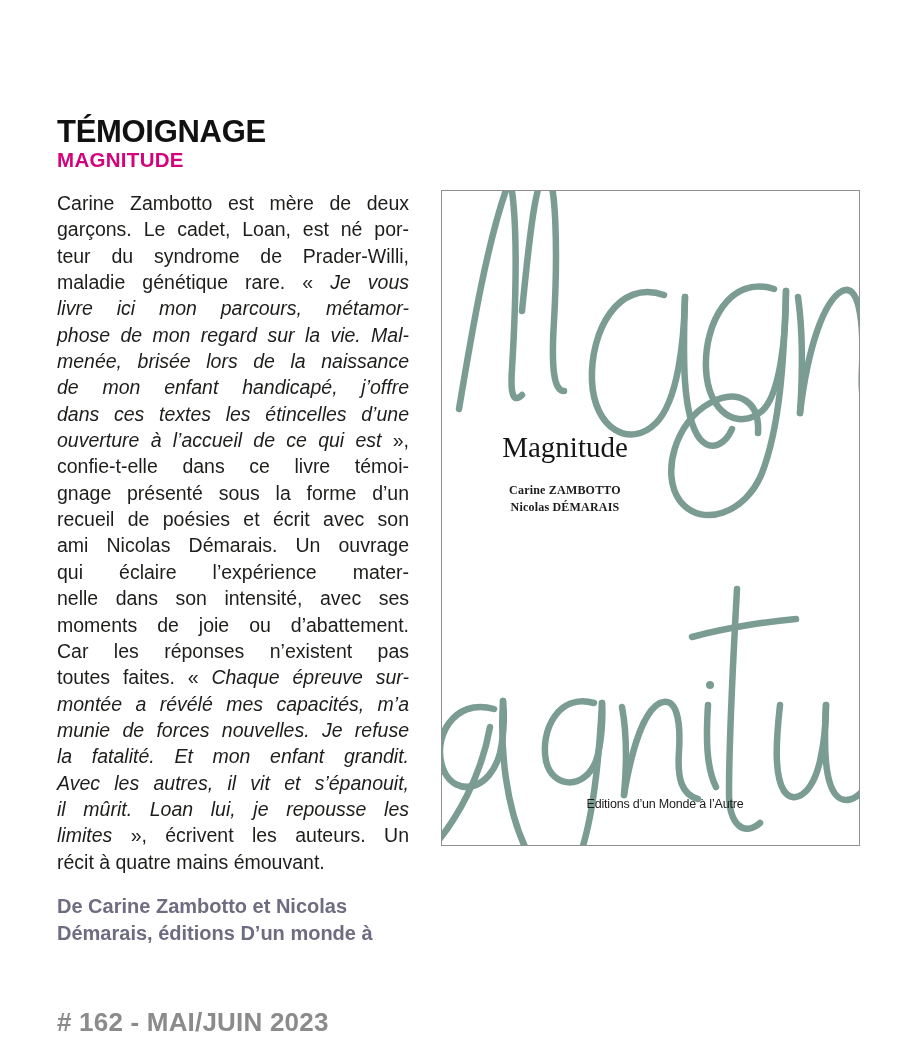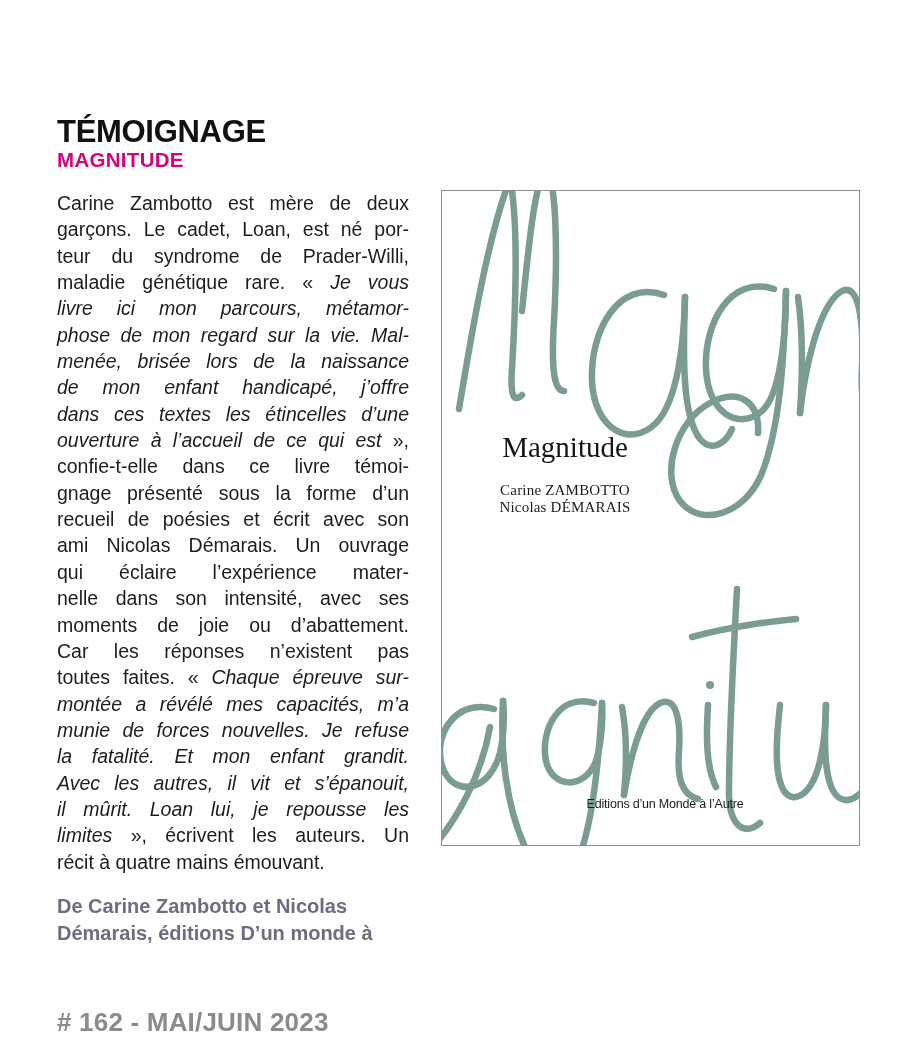--- a/index.html
+++ b/index.html
@@ -25,21 +25,21 @@
           line-height:27px;color:#6e6c80;}
   
   .footer{position:absolute;left:57px;top:1007px;font-size:26px;font-weight:bold;color:#8b8b8b;letter-spacing:0.2px;}
   
   .cover{position:absolute;left:441px;top:190px;width:417px;height:654px;background:#ffffff;
          border:1px solid #8f8f8f;overflow:hidden;}
   .cover svg{position:absolute;left:0;top:0;width:417px;height:654px;}
   .cover-title{position:absolute;left:28px;top:240px;width:190px;text-align:center;
                font-family:"Liberation Serif",serif;font-size:29px;color:#151515;}
   .cover-authors{position:absolute;left:28px;top:291px;width:190px;text-align:center;
-                 font-family:"Liberation Serif",serif;font-size:15px;font-weight:normal;
+                 font-family:"Liberation Serif",serif;font-size:12px;font-weight:bold;
                  line-height:17px;color:#1b1b1b;letter-spacing:0.2px;}
   .cover-publisher{position:absolute;left:96px;top:606px;width:254px;text-align:center;
                    font-size:12.5px;color:#1a1a1a;letter-spacing:-0.2px;}
 </style>
 </head>
 <body>
 
 <div class="page">
 
 

